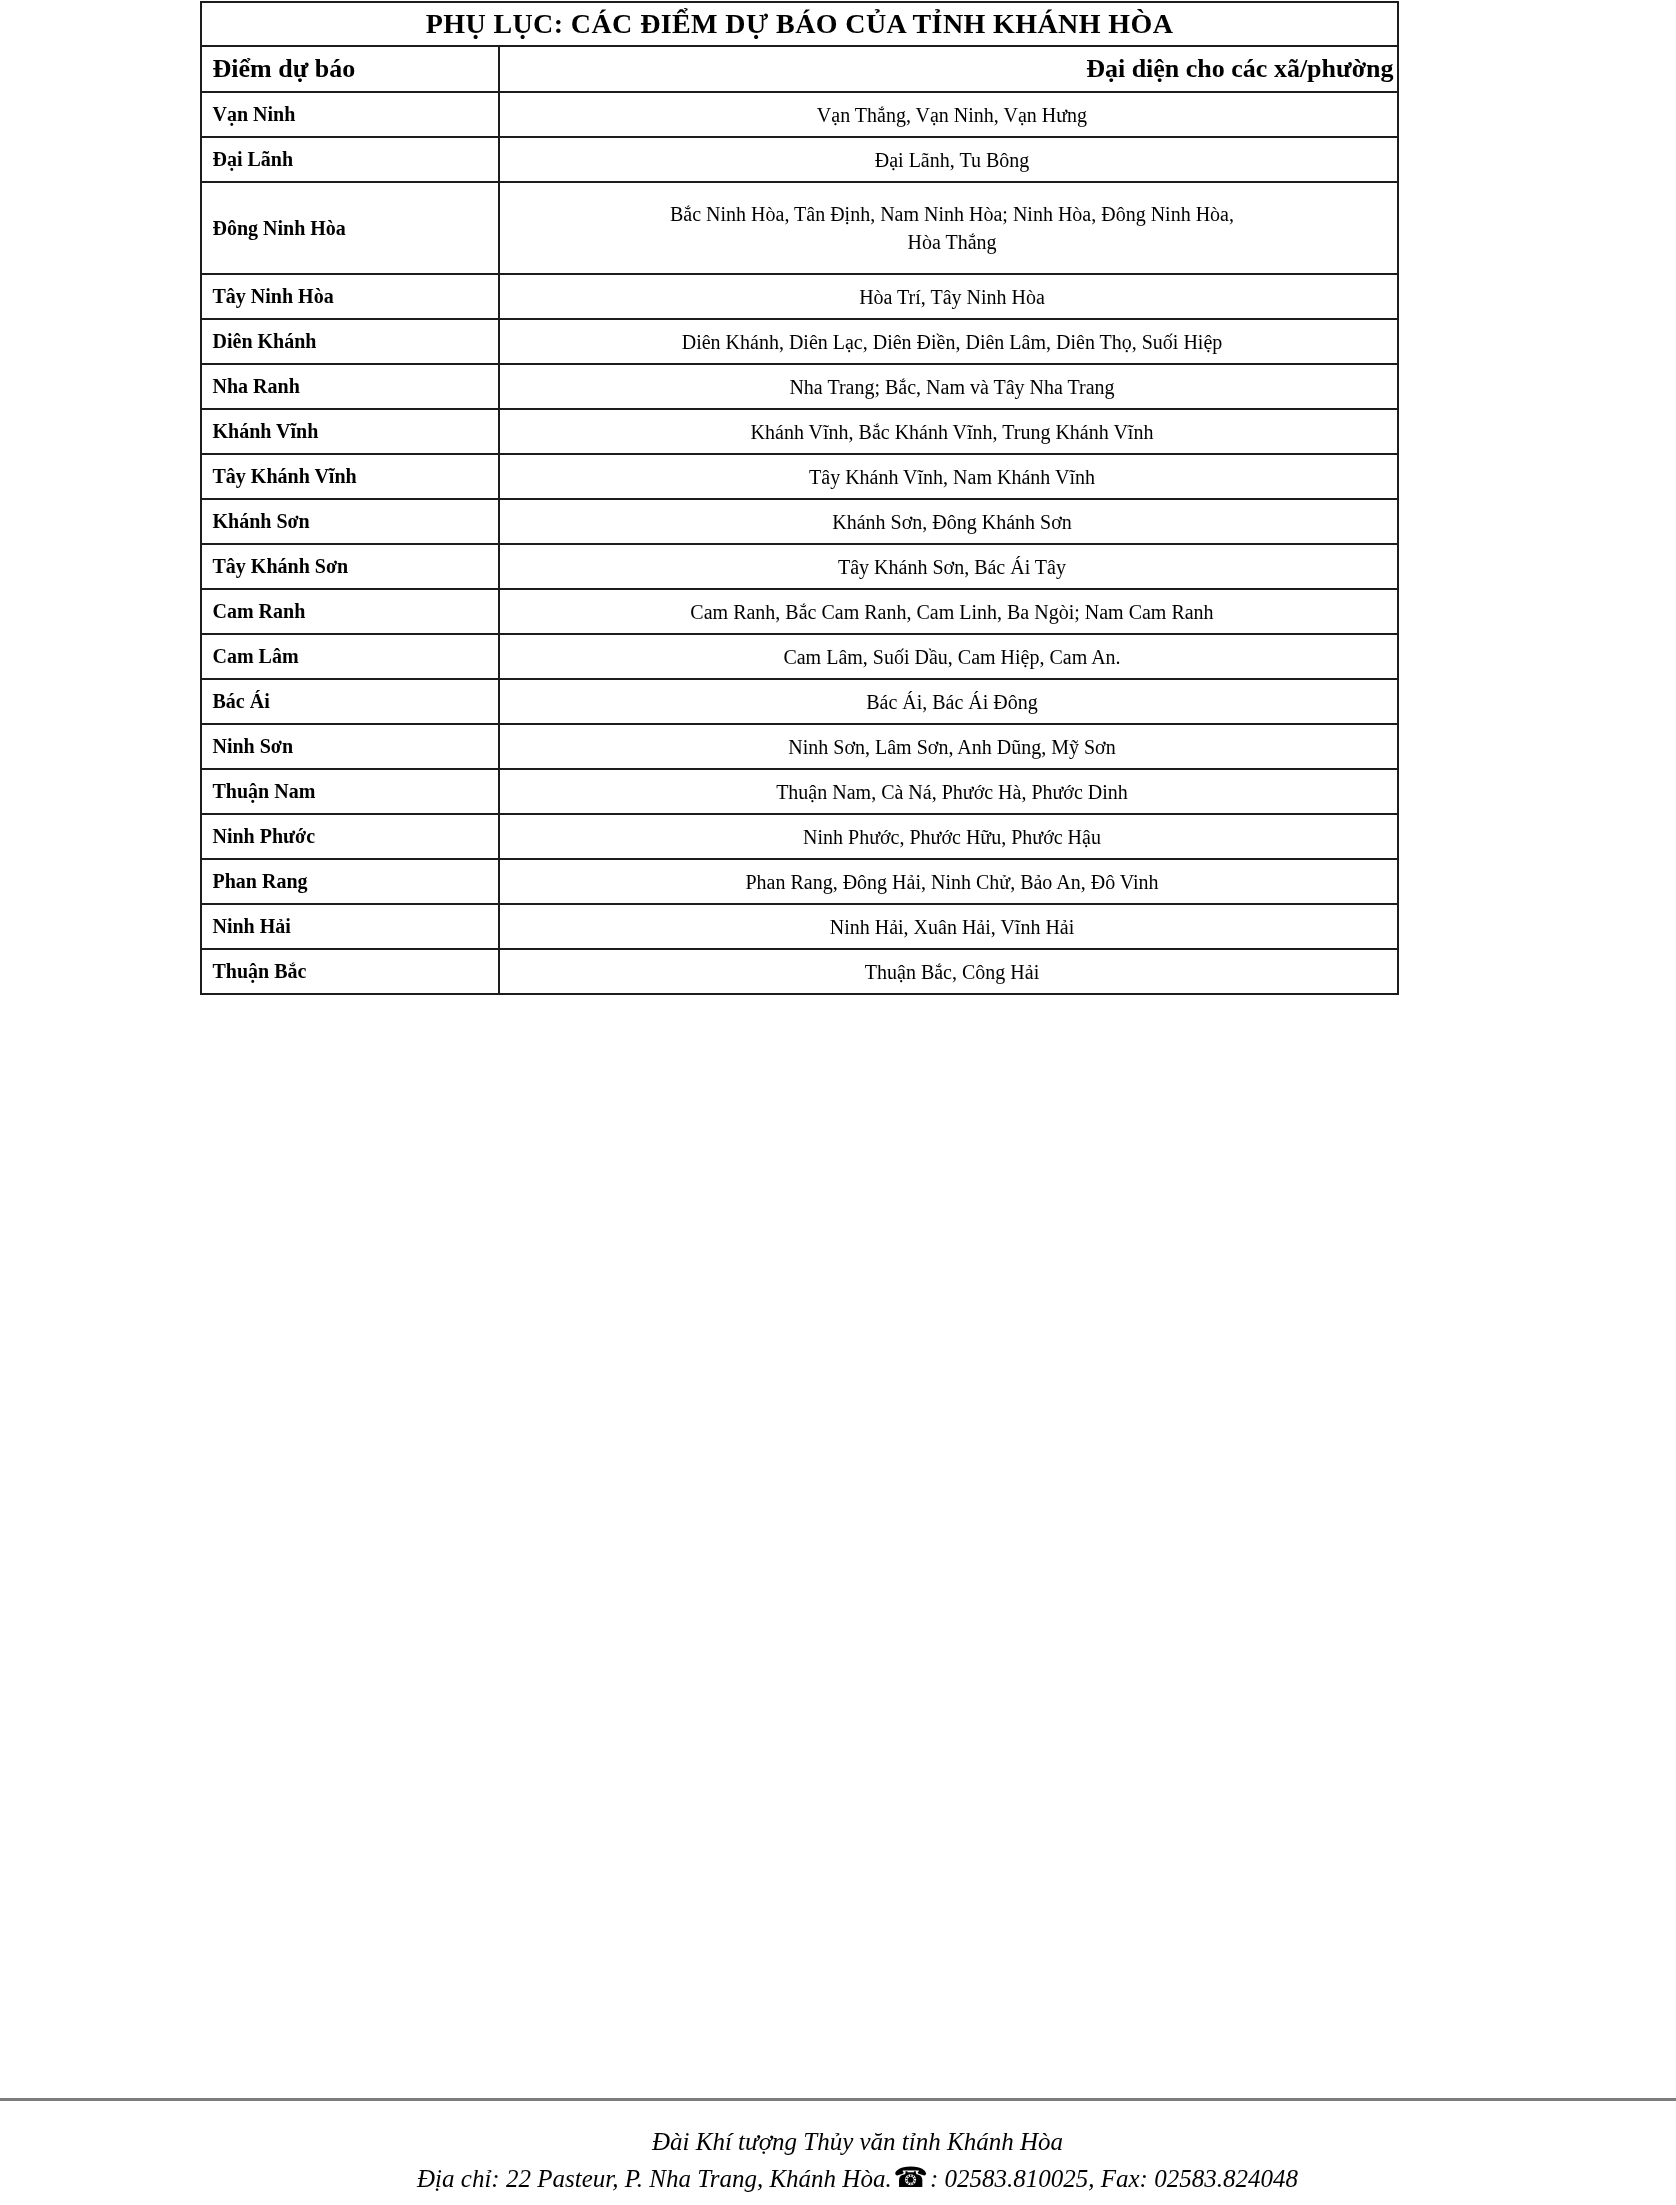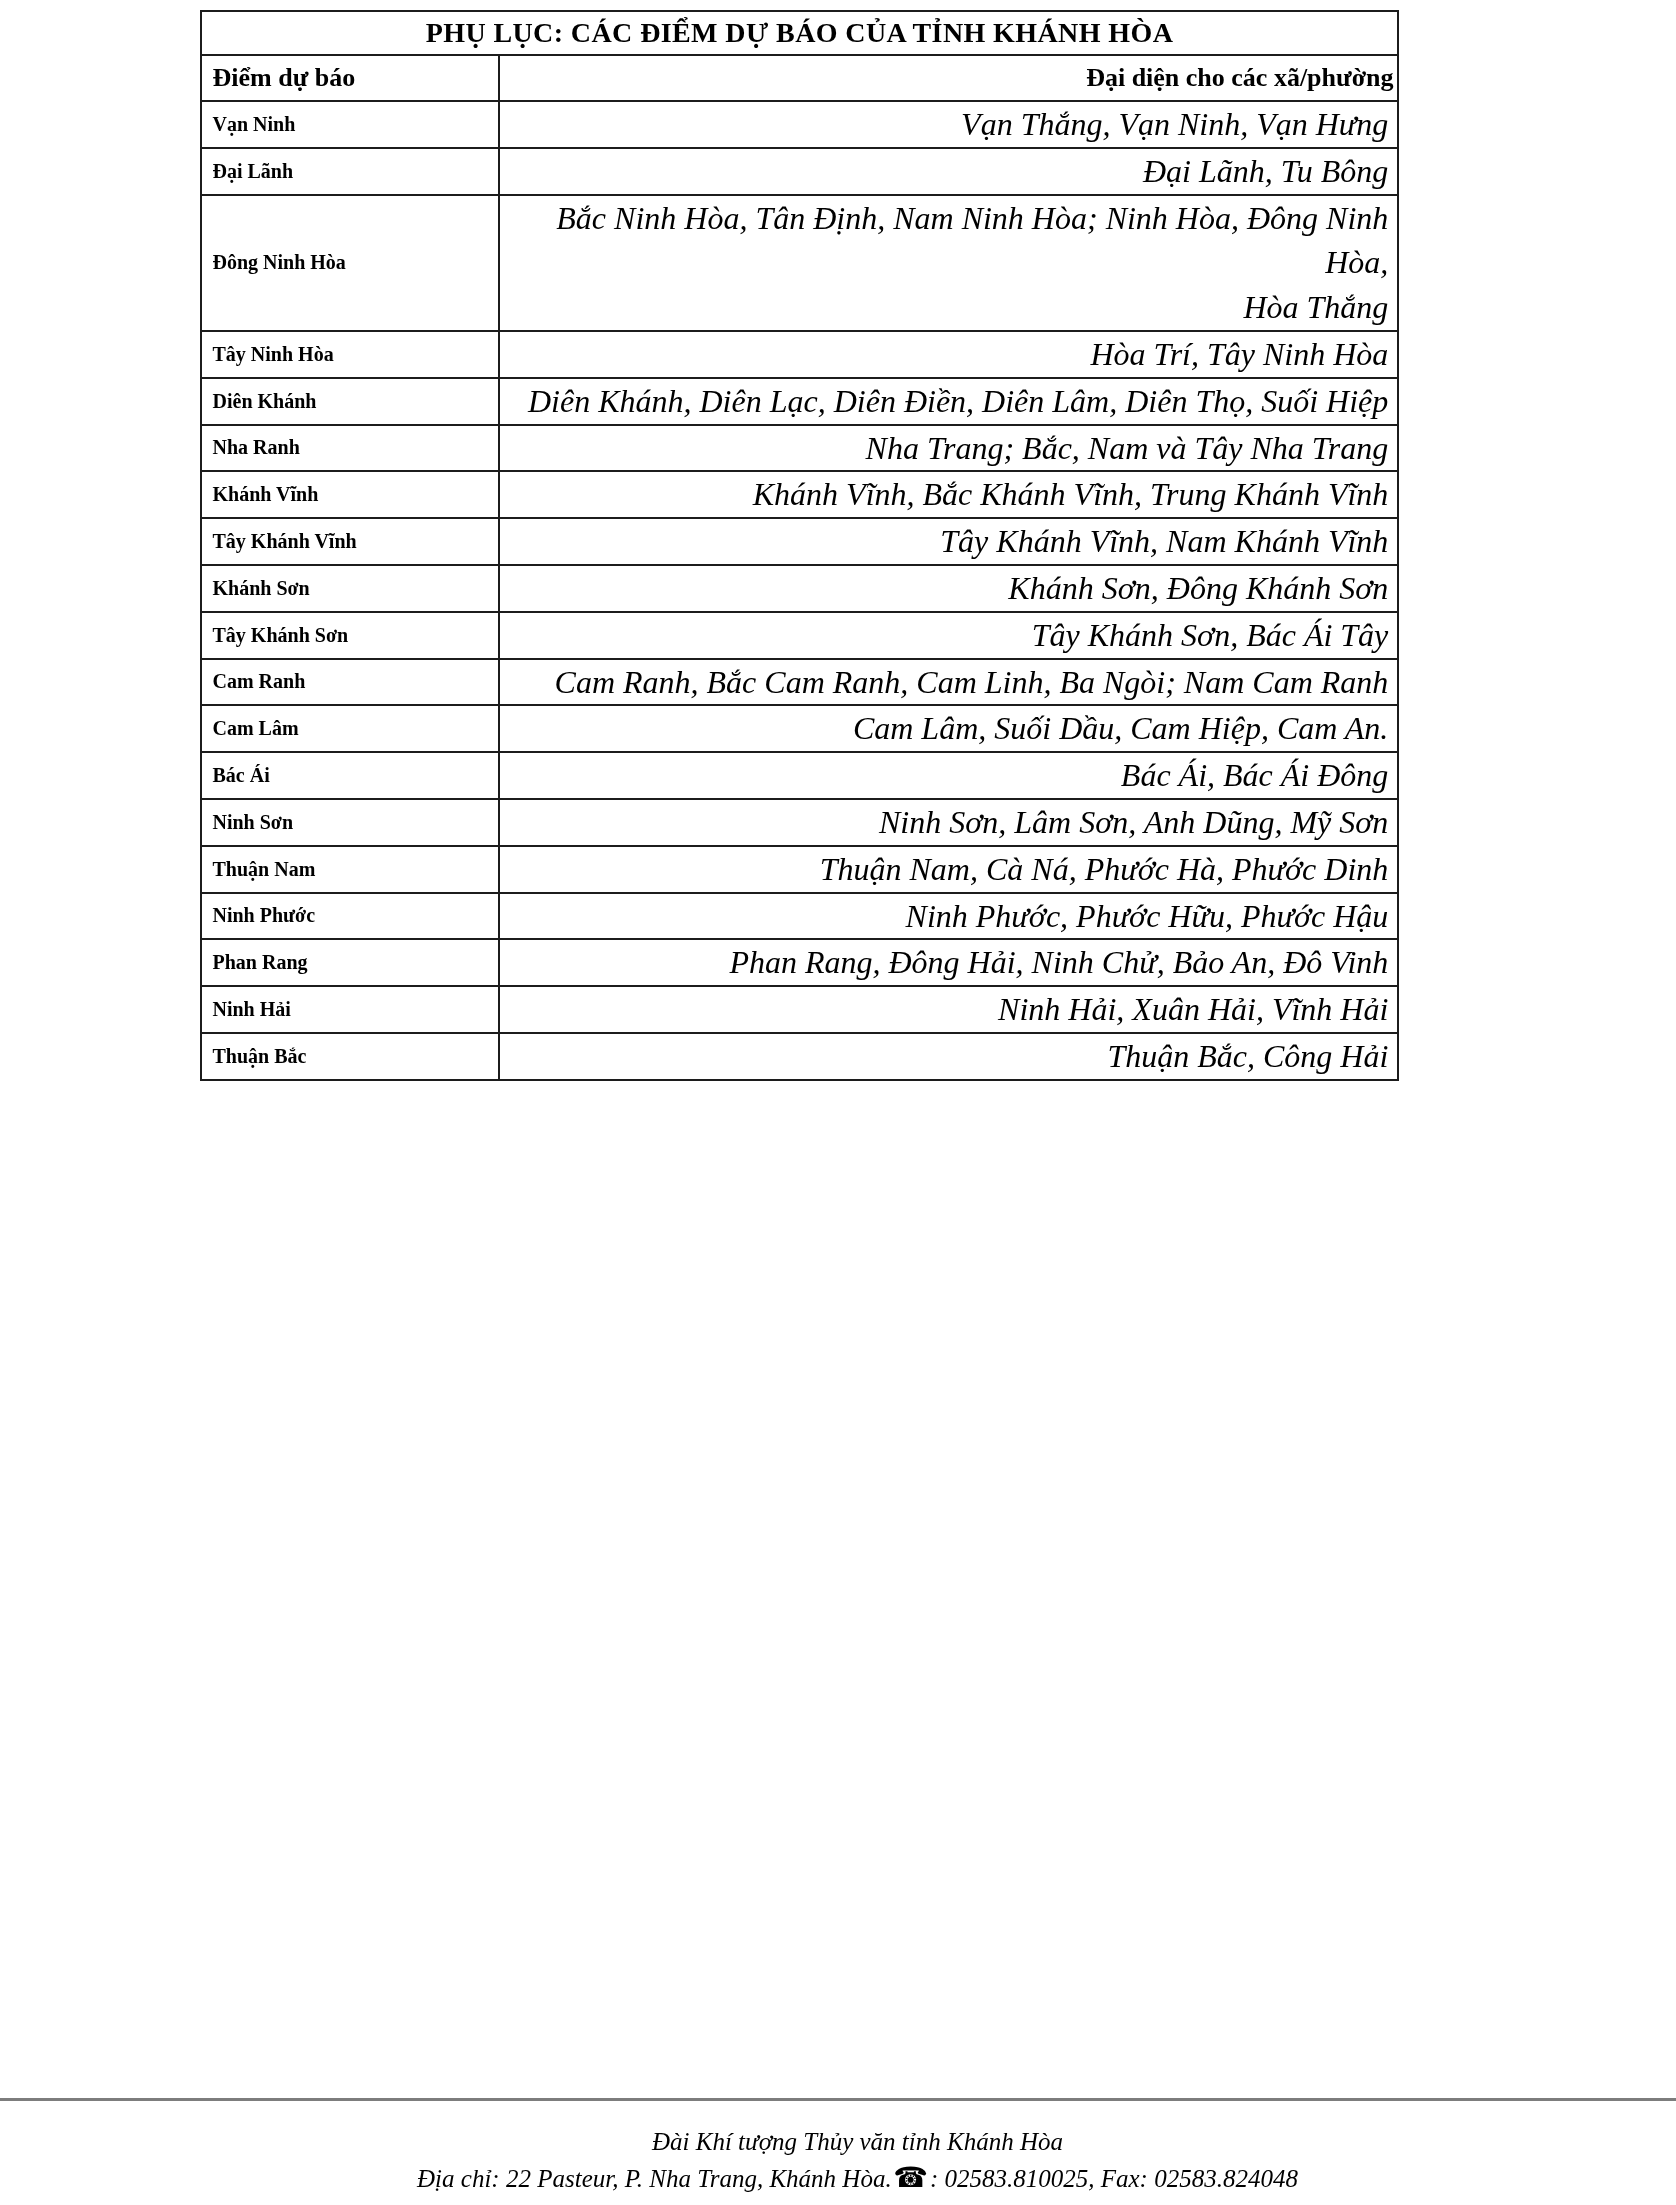--- a/index.html
+++ b/index.html
@@ -6,21 +6,21 @@
   body {
     width: 1677px; height: 2205px;
     background: #ffffff;
     color: #000000;
     font-family: "Liberation Serif", serif;
     position: relative;
     overflow: hidden;
   }
   .forecast-table {
     position: absolute;
-    left: 200px; top: 10px;
+    left: 200px; top: 1px;
     width: 1199px;
     border-collapse: collapse;
     table-layout: fixed;
   }
   .forecast-table col.col1 { width: 298px; }
   .forecast-table th, .forecast-table td {
     border: 2.6px solid #1c1c1c;
     vertical-align: middle;
     box-sizing: border-box;
   }
@@ -47,26 +47,25 @@
   }
   td.c1 {
     height: 45px;
     font-size: 20px;
     font-weight: bold;
     text-align: left;
     padding: 0 3.5px 0 10.5px;
     line-height: 1.15;
   }
   td.c2 {
-    font-size: 32px;
-    text-align: right;
+    font-size: 20px;
+    text-align: center;
     padding: 0 8.7px 0 15.7px;
     line-height: 1.4;
     white-space: pre-wrap;
-    font-style: italic;
   }
   tr.tall td { height: 92px; }
   .rule {
     position: absolute;
     left: 0; top: 2098px;
     width: 1677px; height: 2.6px;
     background: #7d7d7d;
   }
   .footer {
     position: absolute;

